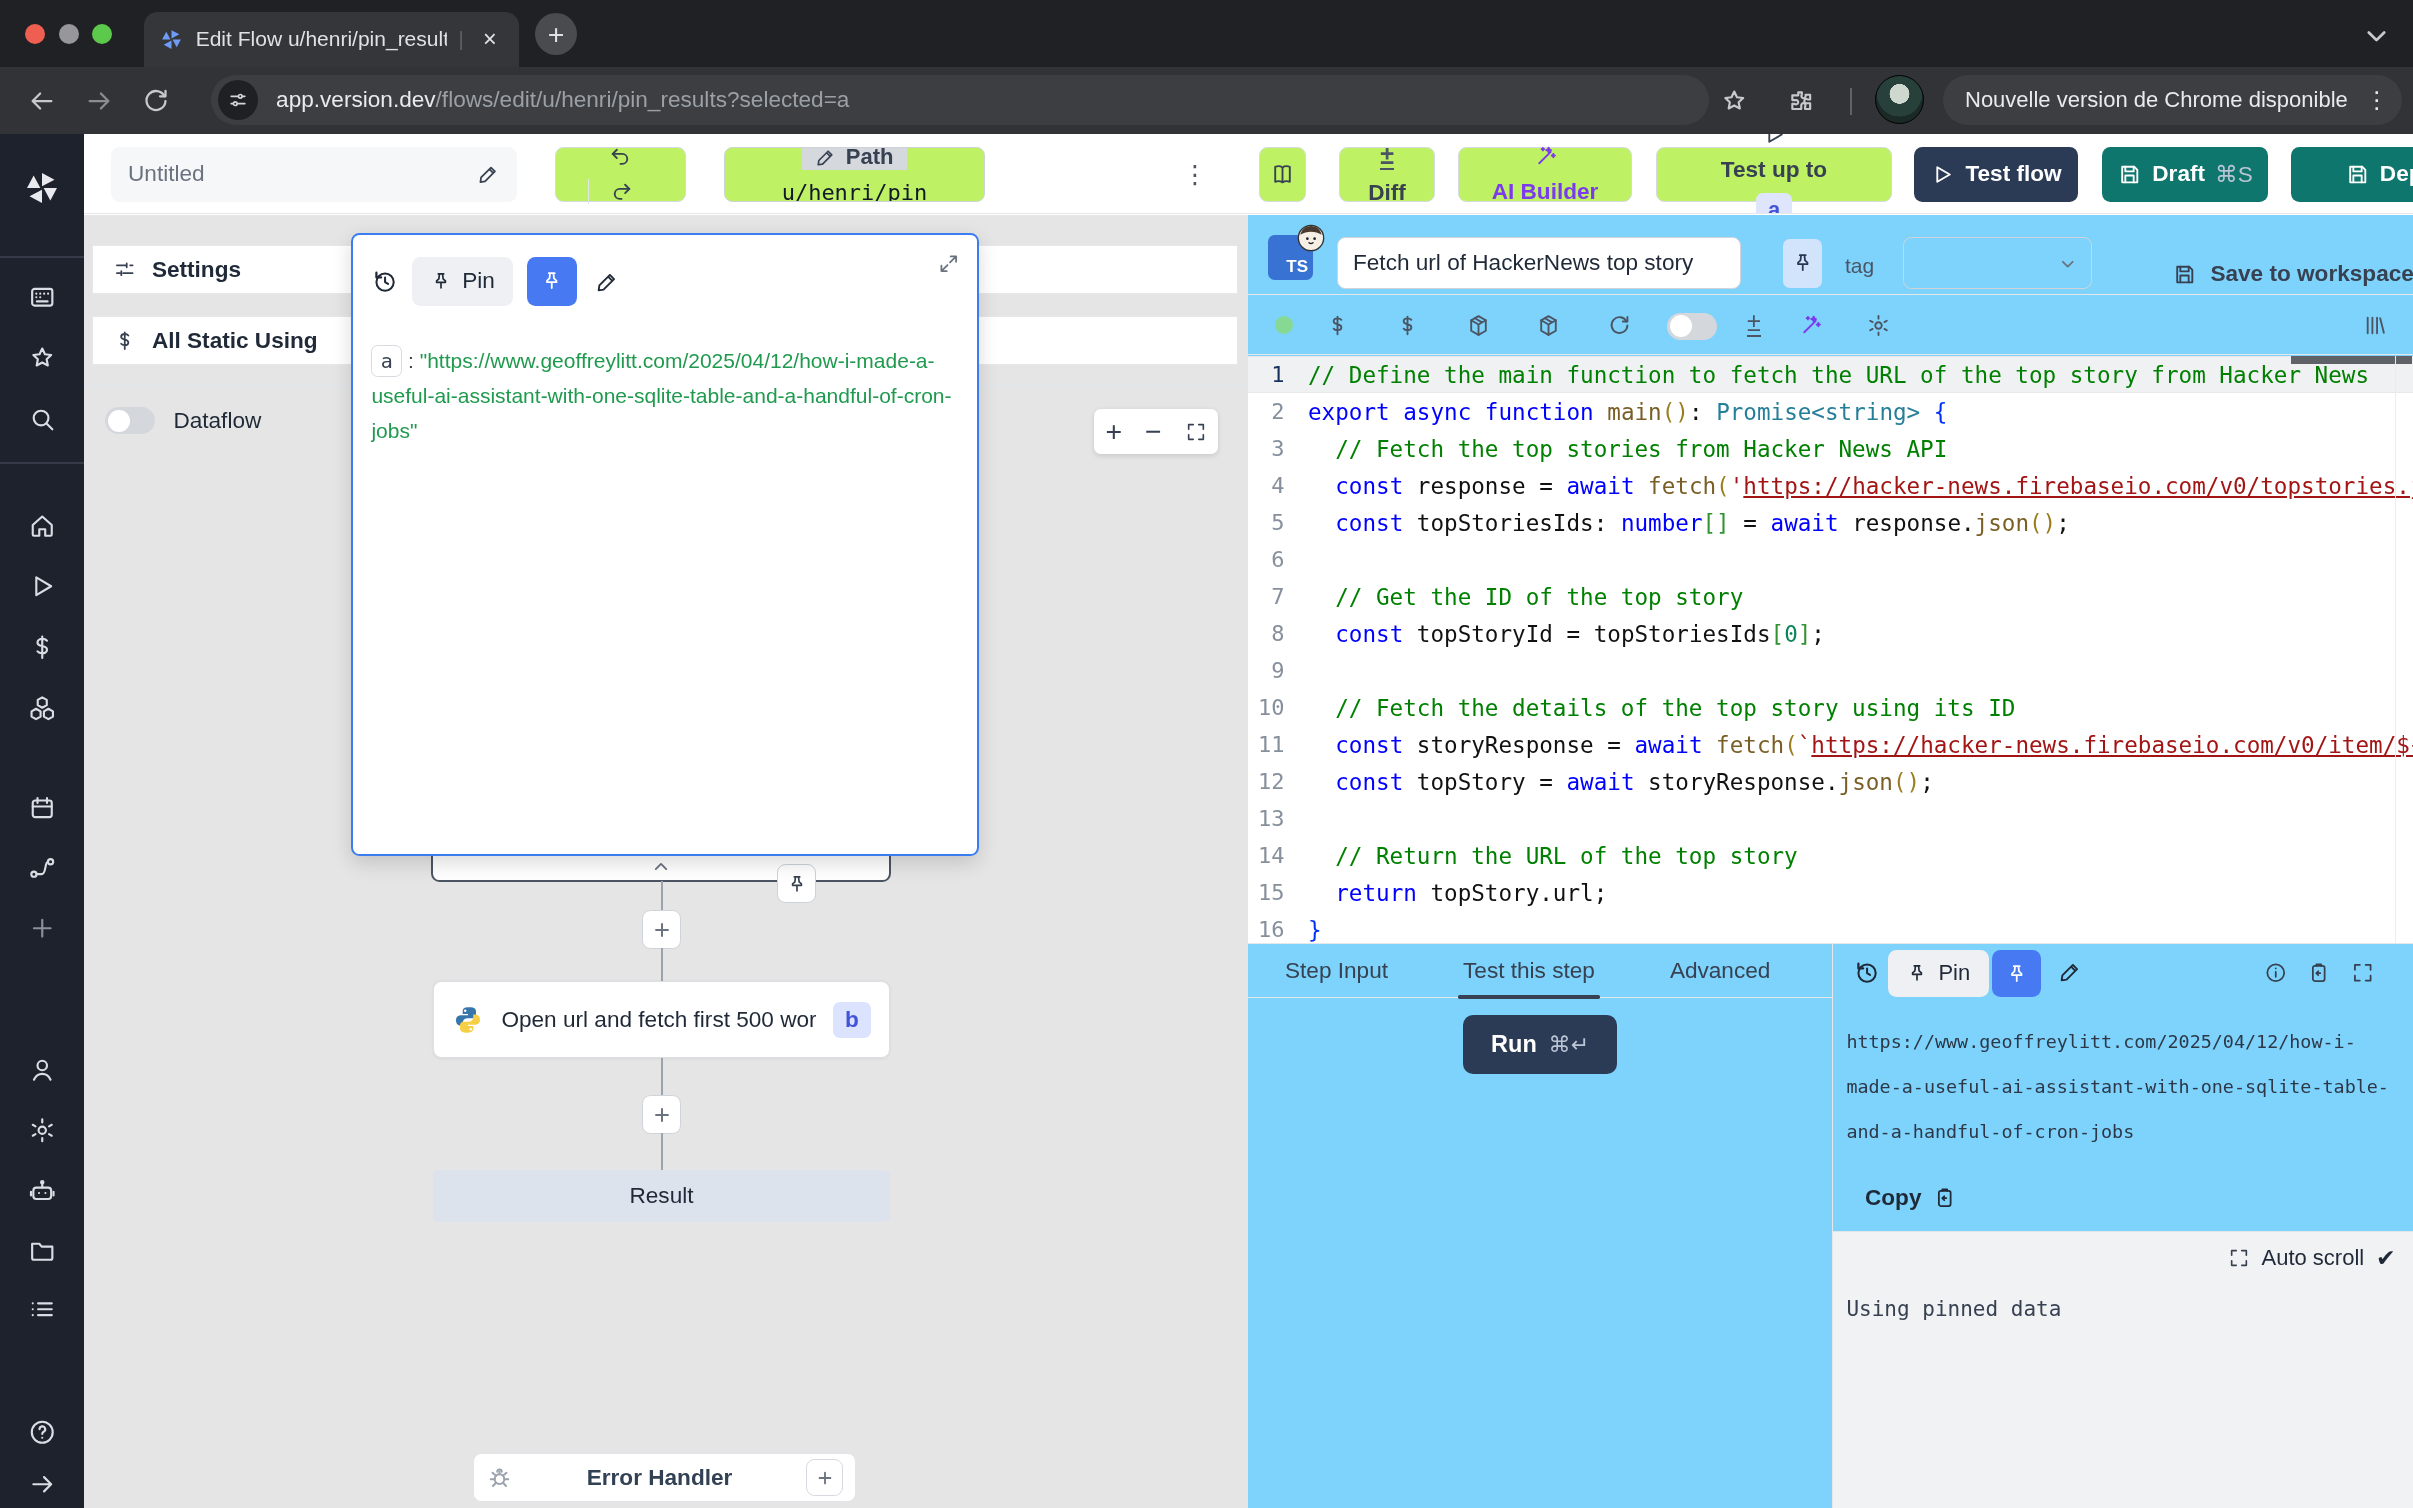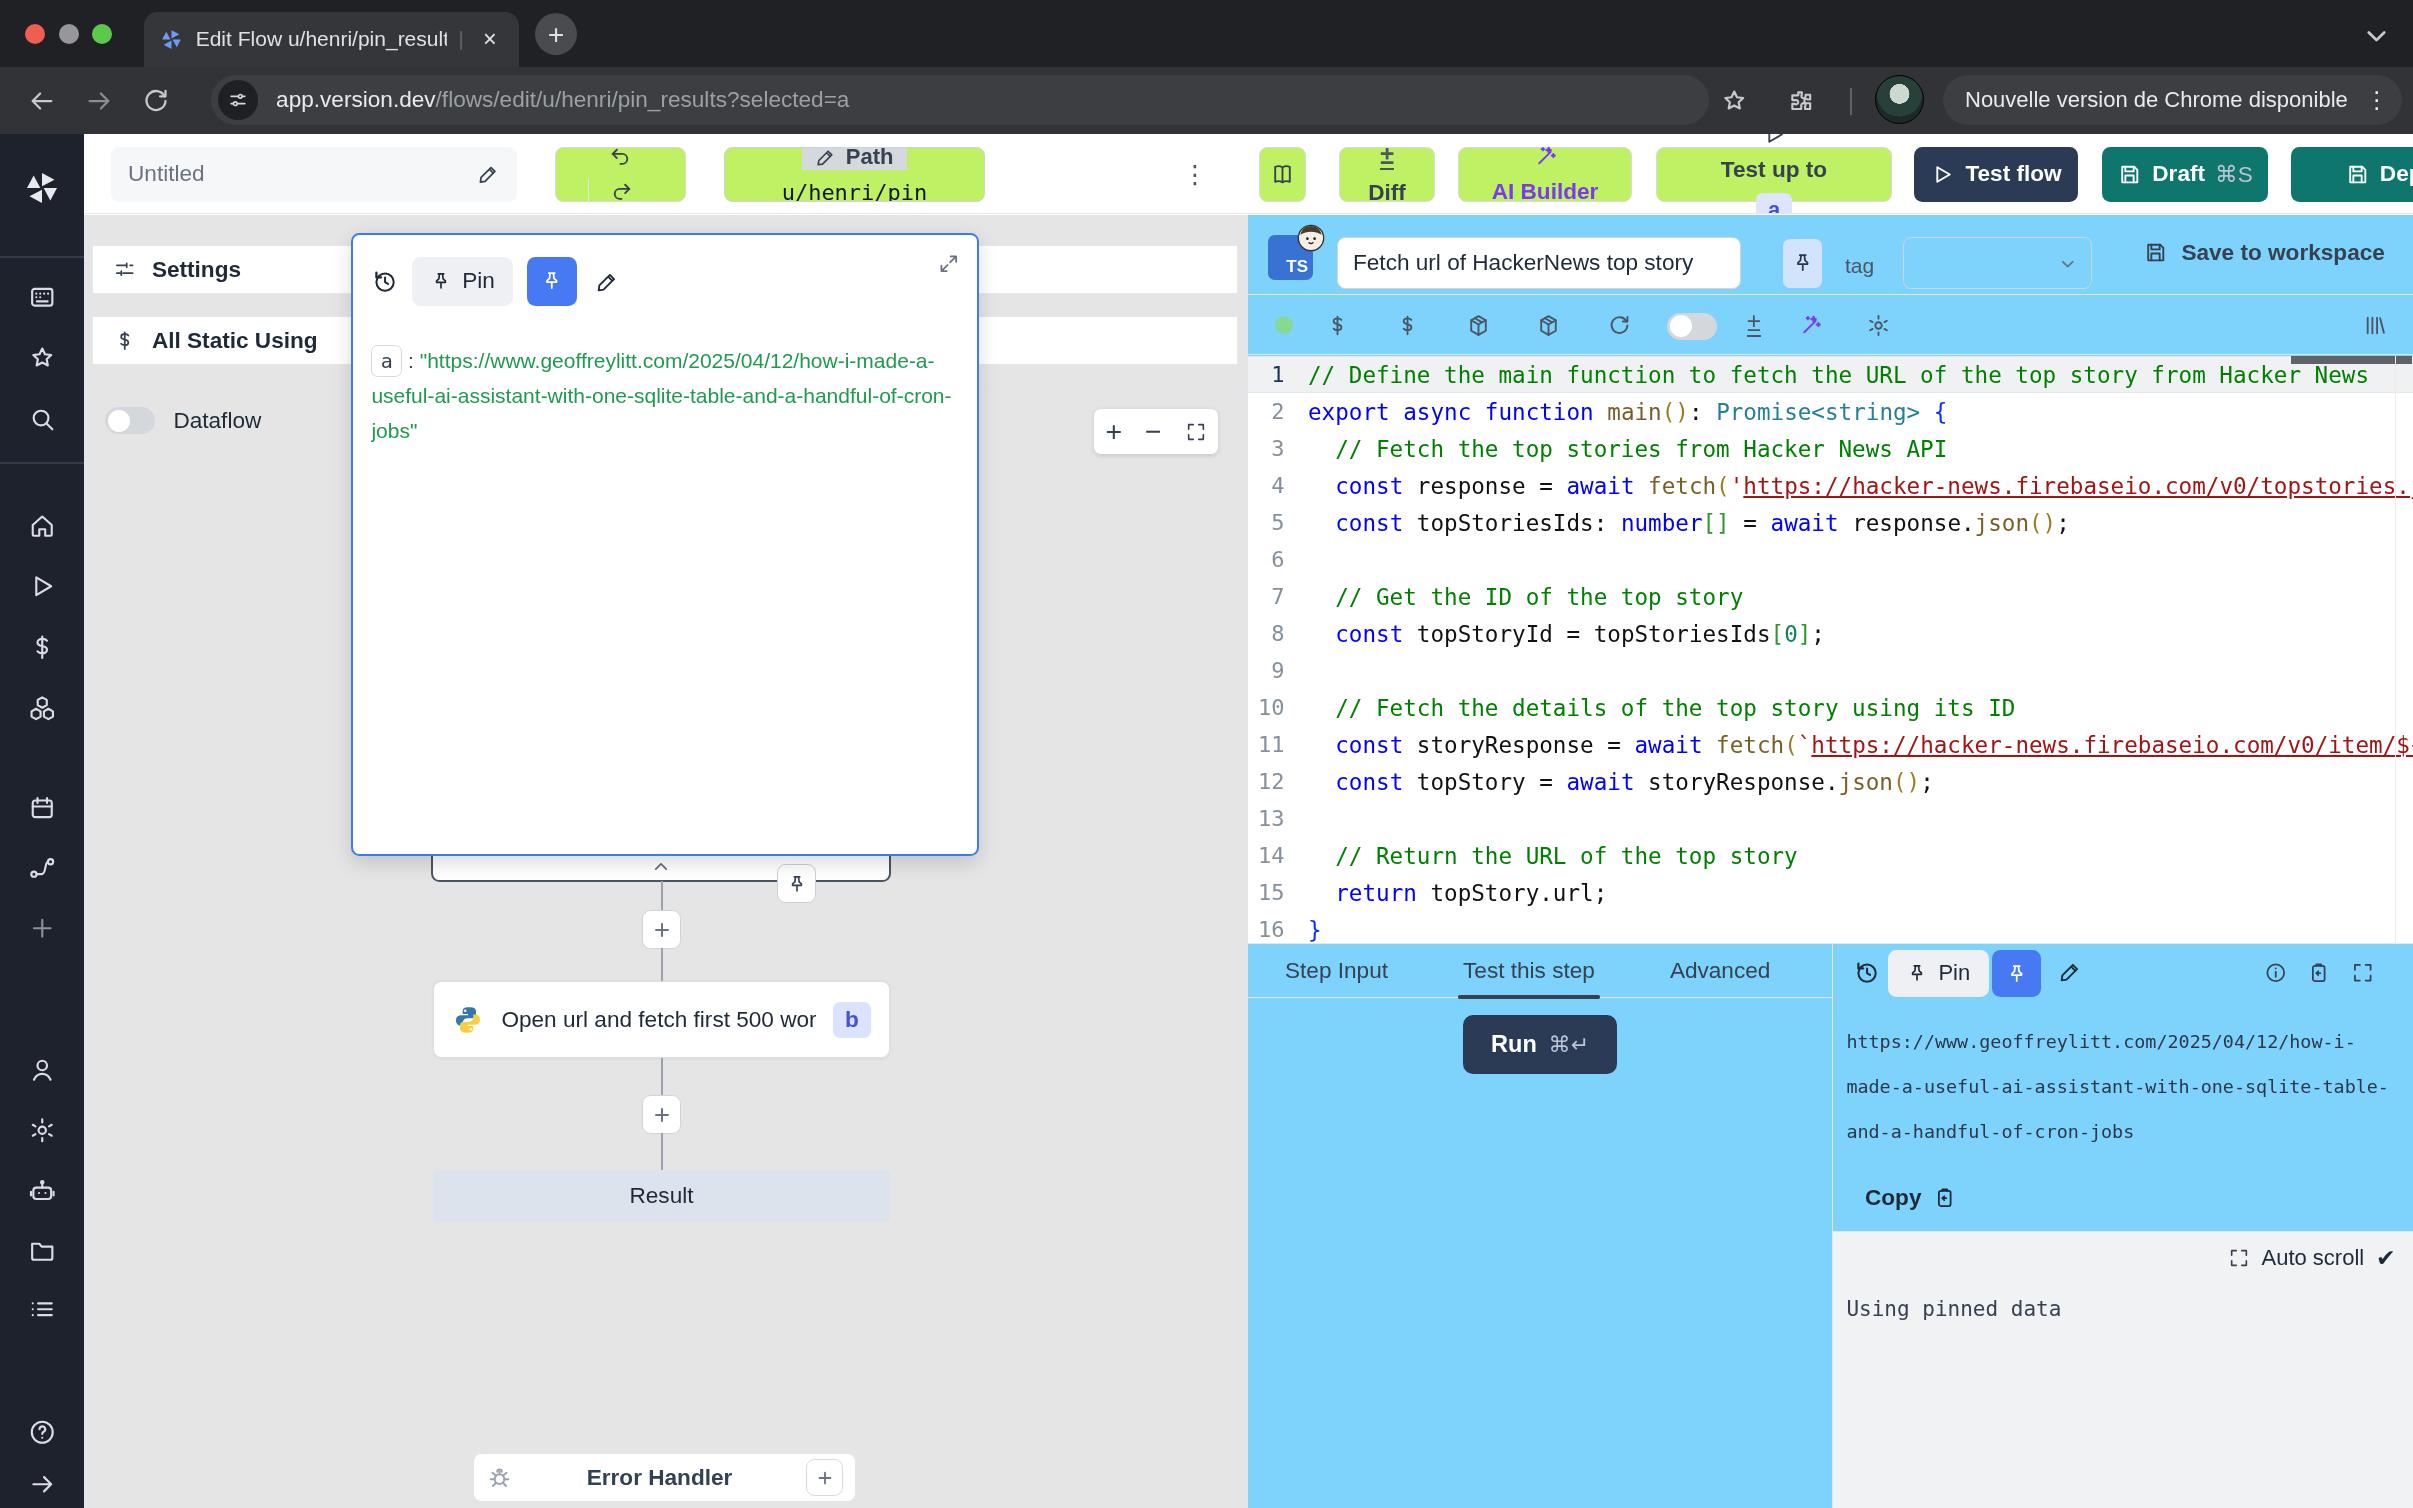--- a/index.html
+++ b/index.html
@@ -118,21 +118,21 @@
   #rightpanel { position:absolute; left:1247px; top:215px; width:1167px; height:1294px; background:#7dd3fc; border-left:1.7px solid #e2e5e9; }
   #rp-header { position:absolute; left:0; top:0; width:100%; height:80px; border-bottom:1.7px solid #e5e7eb; }
   #tsbadge { position:absolute; left:20px; top:20px; width:45px; height:45px; background:#3873d4; border-radius:6.7px; color:#fff; font-weight:700; font-size:17px; display:flex; align-items:flex-end; justify-content:flex-end; padding:3.4px 5px; }
   #stepemoji { position:absolute; left:47px; top:6.7px; width:32px; height:32px; }
   #steptitle { position:absolute; left:89px; top:22px; width:404px; height:52px; border:1.7px solid #d1d5db; border-radius:8.4px; font-size:22.6px; color:#1f2937; padding:0 15px; font-family:inherit; background:#fff; }
   #hdrpin { position:absolute; left:535px; top:23.5px; width:39px; height:49px; background:#d2e3fc; border-radius:6.7px; color:#273654; display:flex; align-items:center; justify-content:center; }
   #hdrpin .icon { width:23.5px; height:23.5px; }
   #taglab { position:absolute; left:597px; top:39px; font-size:21px; color:#4b5563; }
   #tagselect { position:absolute; left:655px; top:22px; width:189px; height:52px; border:1.7px solid #d1d5db; border-radius:8.4px; }
   #tagselect .icon { position:absolute; right:11.7px; top:14.2px; width:23.5px; height:23.5px; color:#6b7280; }
-  #savews { position:absolute; left:895px; top:25px; display:flex; align-items:flex-start; gap:13.4px; font-size:22.6px; font-weight:600; color:#374151; height:47px; }
+  #savews { position:absolute; left:924px; top:25px; display:flex; align-items:flex-end; gap:13.4px; font-size:22.6px; font-weight:600; color:#374151; height:47px; }
   #savews .icon { width:25px; height:25px; }
 
   #rp-toolbar { position:absolute; left:0; top:80px; width:100%; height:60px; border-bottom:1.7px solid #e5e7eb; }
   .ed-ic { position:absolute; top:17.6px; width:25px; height:25px; color:#4b5563; }
   #lang-dot { position:absolute; left:27px; top:21px; width:18.4px; height:18.4px; border-radius:50%; background:#86d993; }
   #ed-toggle { position:absolute; left:419px; top:17.6px; }
   .pm { font-size:25px; color:#4b5563; border-bottom:2.5px solid #4b5563; line-height:25px; }
   #ed-pm { position:absolute; left:499px; top:15px; }
   #ed-wand { color:#7c3aed; }
 

